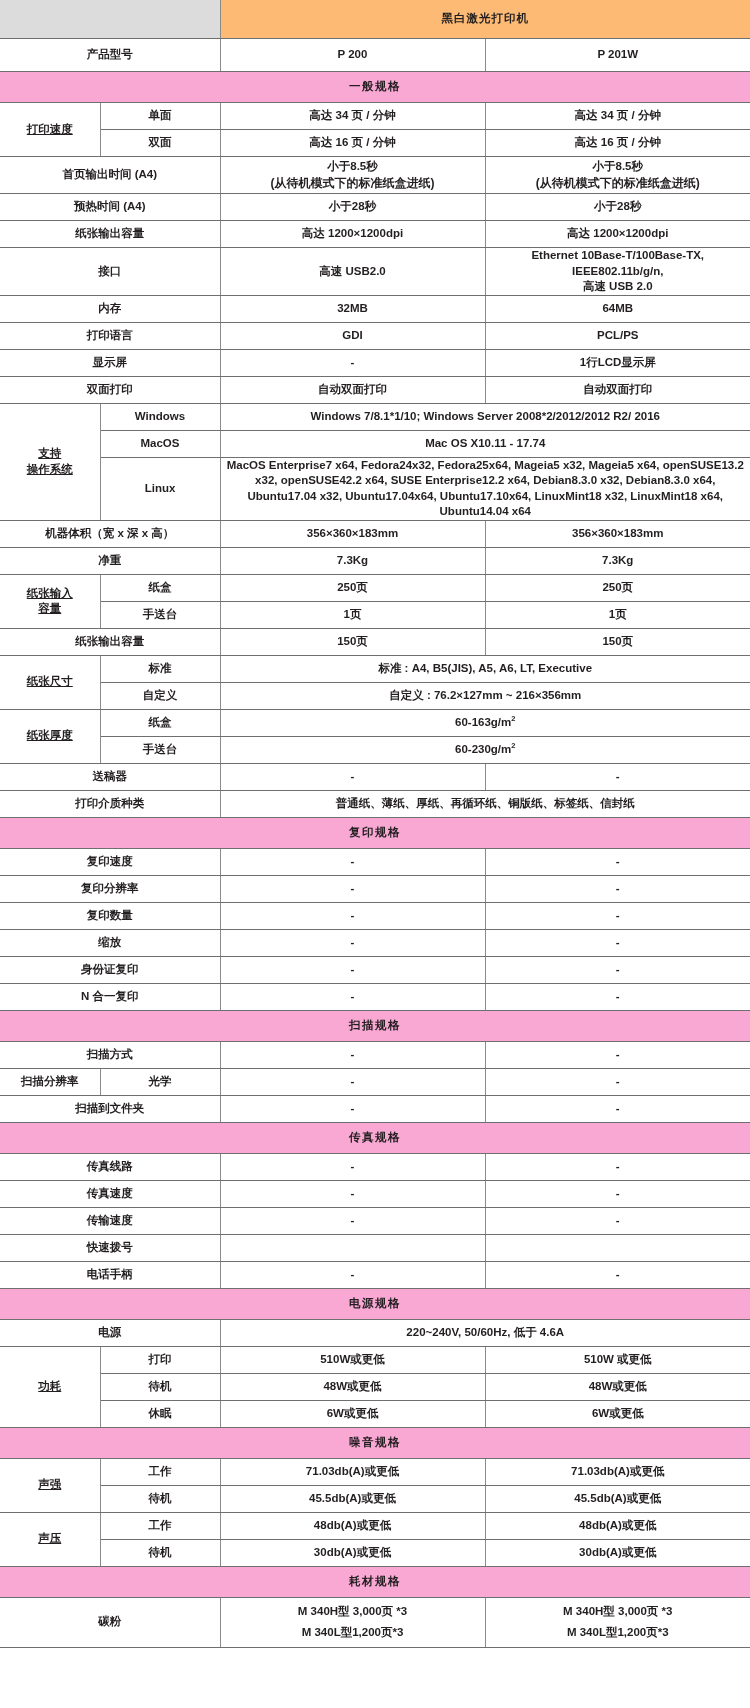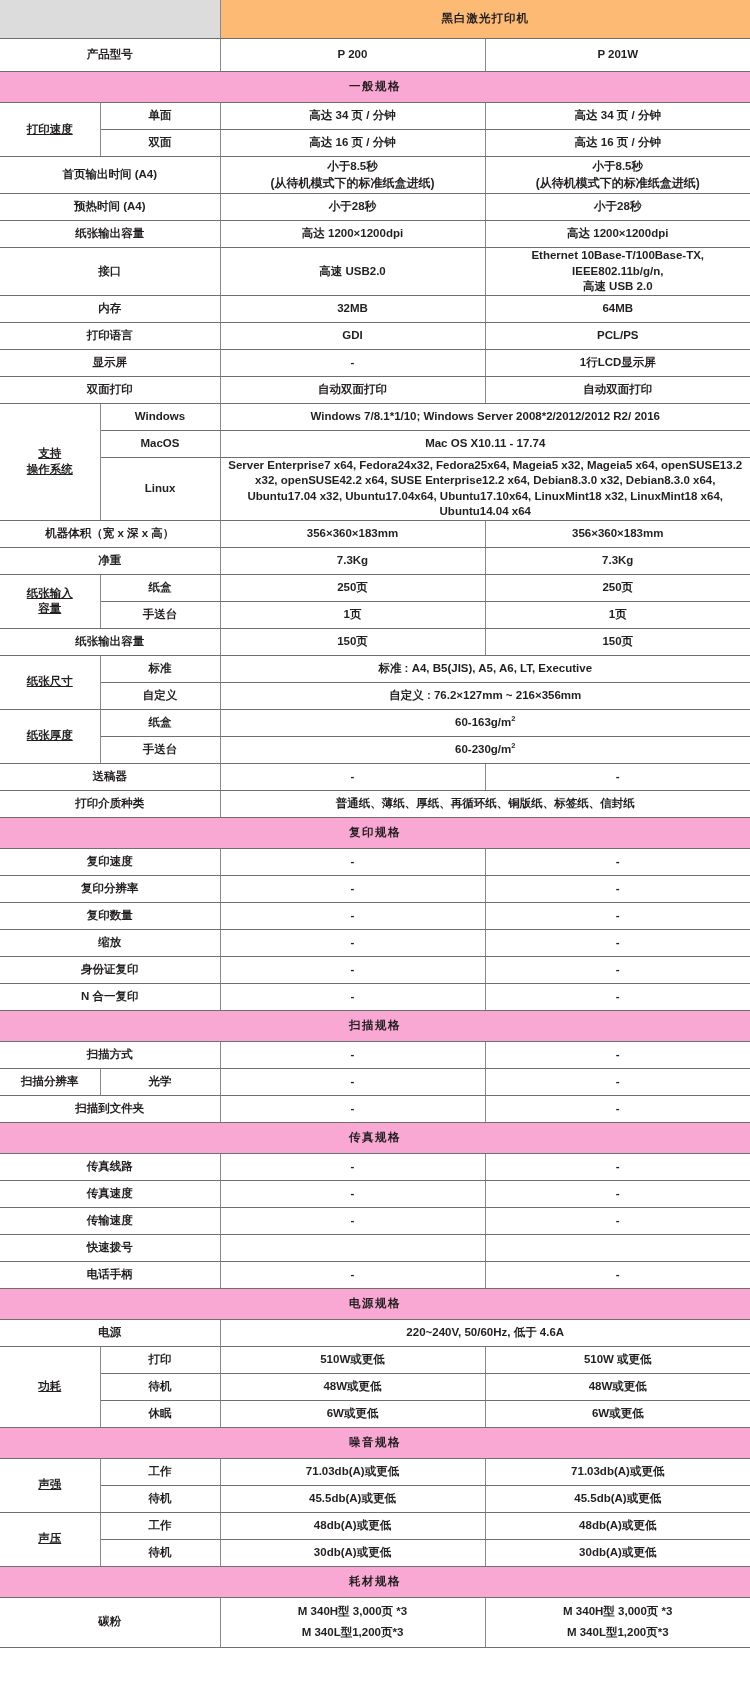--- a/index.html
+++ b/index.html
@@ -186,21 +186,21 @@
     </td>
     <td class="r sub thin-b">Windows</td>
     <td colspan="2" class="r val thin-b">Windows 7/8.1*1/10; Windows Server 2008*2/2012/2012 R2/ 2016</td>
   </tr>
   <tr>
     <td class="r sub thin-b">MacOS</td>
     <td colspan="2" class="r val thin-b">Mac OS X10.11 - 17.74</td>
   </tr>
   <tr>
     <td class="sub">Linux</td>
-    <td colspan="2" class="val wrapcell">Server Enterprise7 x64, Fedora24x32, Fedora25x64, Mageia5 x32, Mageia5 x64, openSUSE13.2 x32, openSUSE42.2 x64, SUSE Enterprise12.2 x64, Debian8.3.0 x32, Debian8.3.0 x64, Ubuntu17.04 x32, Ubuntu17.04x64, Ubuntu17.10x64, LinuxMint18 x32, LinuxMint18 x64, Ubuntu14.04 x64</td>
+    <td colspan="2" class="val wrapcell">MacOS Enterprise7 x64, Fedora24x32, Fedora25x64, Mageia5 x32, Mageia5 x64, openSUSE13.2 x32, openSUSE42.2 x64, SUSE Enterprise12.2 x64, Debian8.3.0 x32, Debian8.3.0 x64, Ubuntu17.04 x32, Ubuntu17.04x64, Ubuntu17.10x64, LinuxMint18 x32, LinuxMint18 x64, Ubuntu14.04 x64</td>
   </tr>
 
   <tr>
     <td colspan="2" class="r lab">机器体积（宽 x 深 x 高）</td>
     <td class="r val">356×360×183mm</td>
     <td class="r val">356×360×183mm</td>
   </tr>
 
   <tr>
     <td colspan="2" class="r lab">净重</td>

